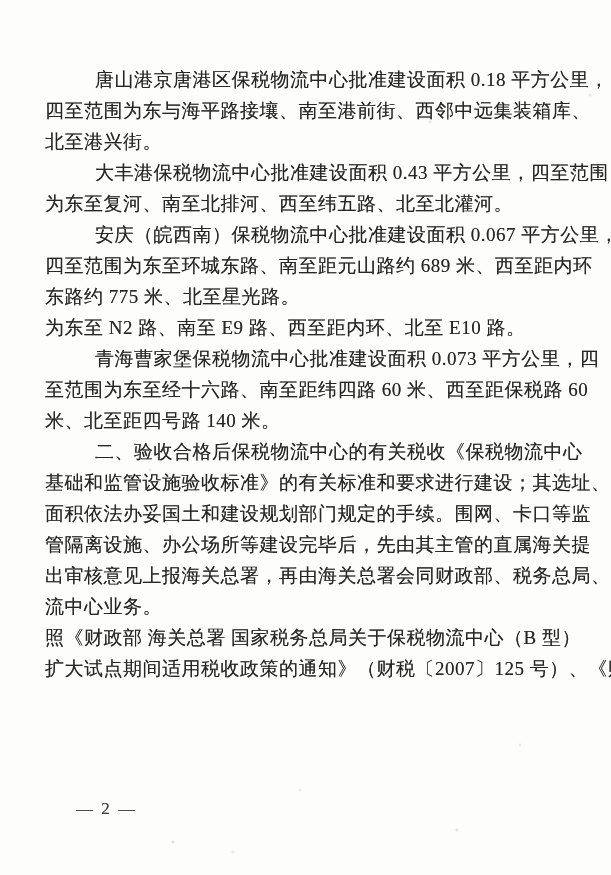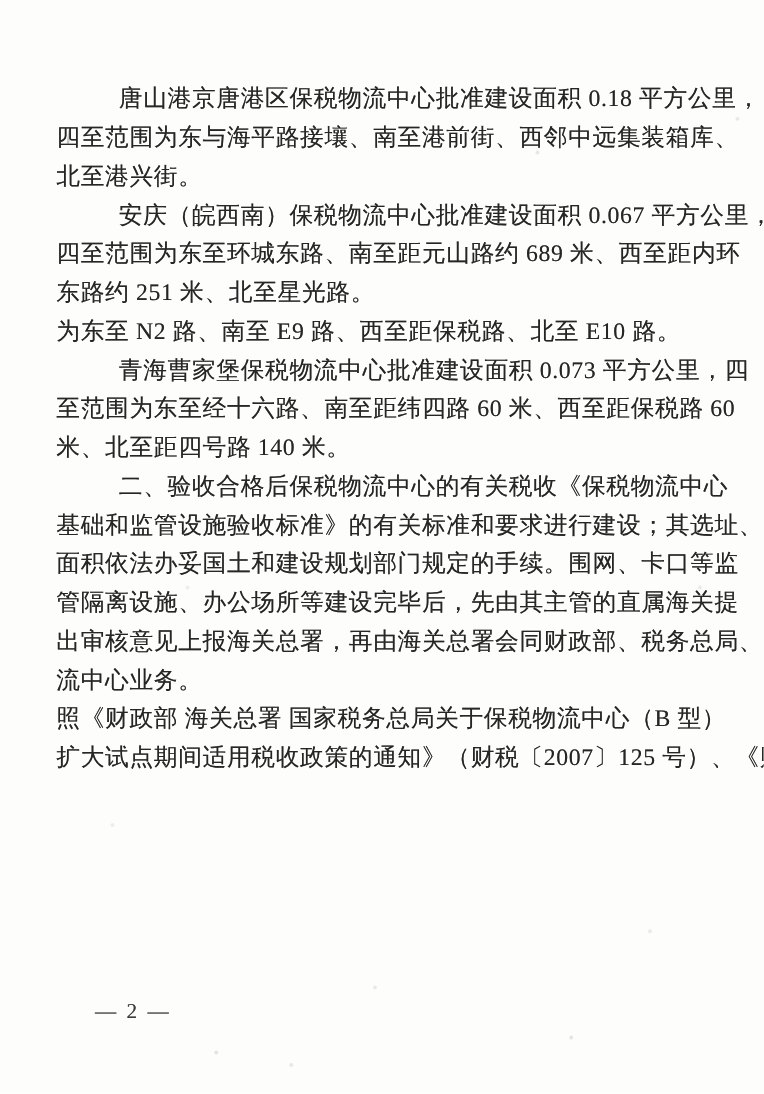--- a/index.html
+++ b/index.html
@@ -63,26 +63,30 @@
 <body>
 
 <div class="page">
   <div class="text-block">
       <div class="paragraph">
         <div class="line indent">唐山港京唐港区保税物流中心批准建设面积 0.18 平方公里，</div>
         <div class="line">四至范围为东与海平路接壤、南至港前街、西邻中远集装箱库、</div>
         <div class="line">北至港兴街。</div>
       </div>
       <div class="paragraph">
+        <div class="line indent">大丰港保税物流中心批准建设面积 0.43 平方公里，四至范围</div>
+        <div class="line">为东至复河、南至北排河、西至纬五路、北至北灌河。</div>
+      </div>
+      <div class="paragraph">
         <div class="line indent">安庆（皖西南）保税物流中心批准建设面积 0.067 平方公里，</div>
         <div class="line">四至范围为东至环城东路、南至距元山路约 689 米、西至距内环</div>
-        <div class="line">东路约 251 米、北至星光路。</div>
+        <div class="line">东路约 775 米、北至星光路。</div>
       </div>
       <div class="paragraph">
-        <div class="line">为东至 N2 路、南至 E9 路、西至距保税路、北至 E10 路。</div>
+        <div class="line">为东至 N2 路、南至 E9 路、西至距内环、北至 E10 路。</div>
       </div>
       <div class="paragraph">
         <div class="line indent">青海曹家堡保税物流中心批准建设面积 0.073 平方公里，四</div>
         <div class="line">至范围为东至经十六路、南至距纬四路 60 米、西至距保税路 60</div>
         <div class="line">米、北至距四号路 140 米。</div>
       </div>
       <div class="paragraph">
         <div class="line indent">二、验收合格后保税物流中心的有关税收《保税物流中心</div>
         <div class="line">基础和监管设施验收标准》的有关标准和要求进行建设；其选址、</div>
         <div class="line">面积依法办妥国土和建设规划部门规定的手续。围网、卡口等监</div>

